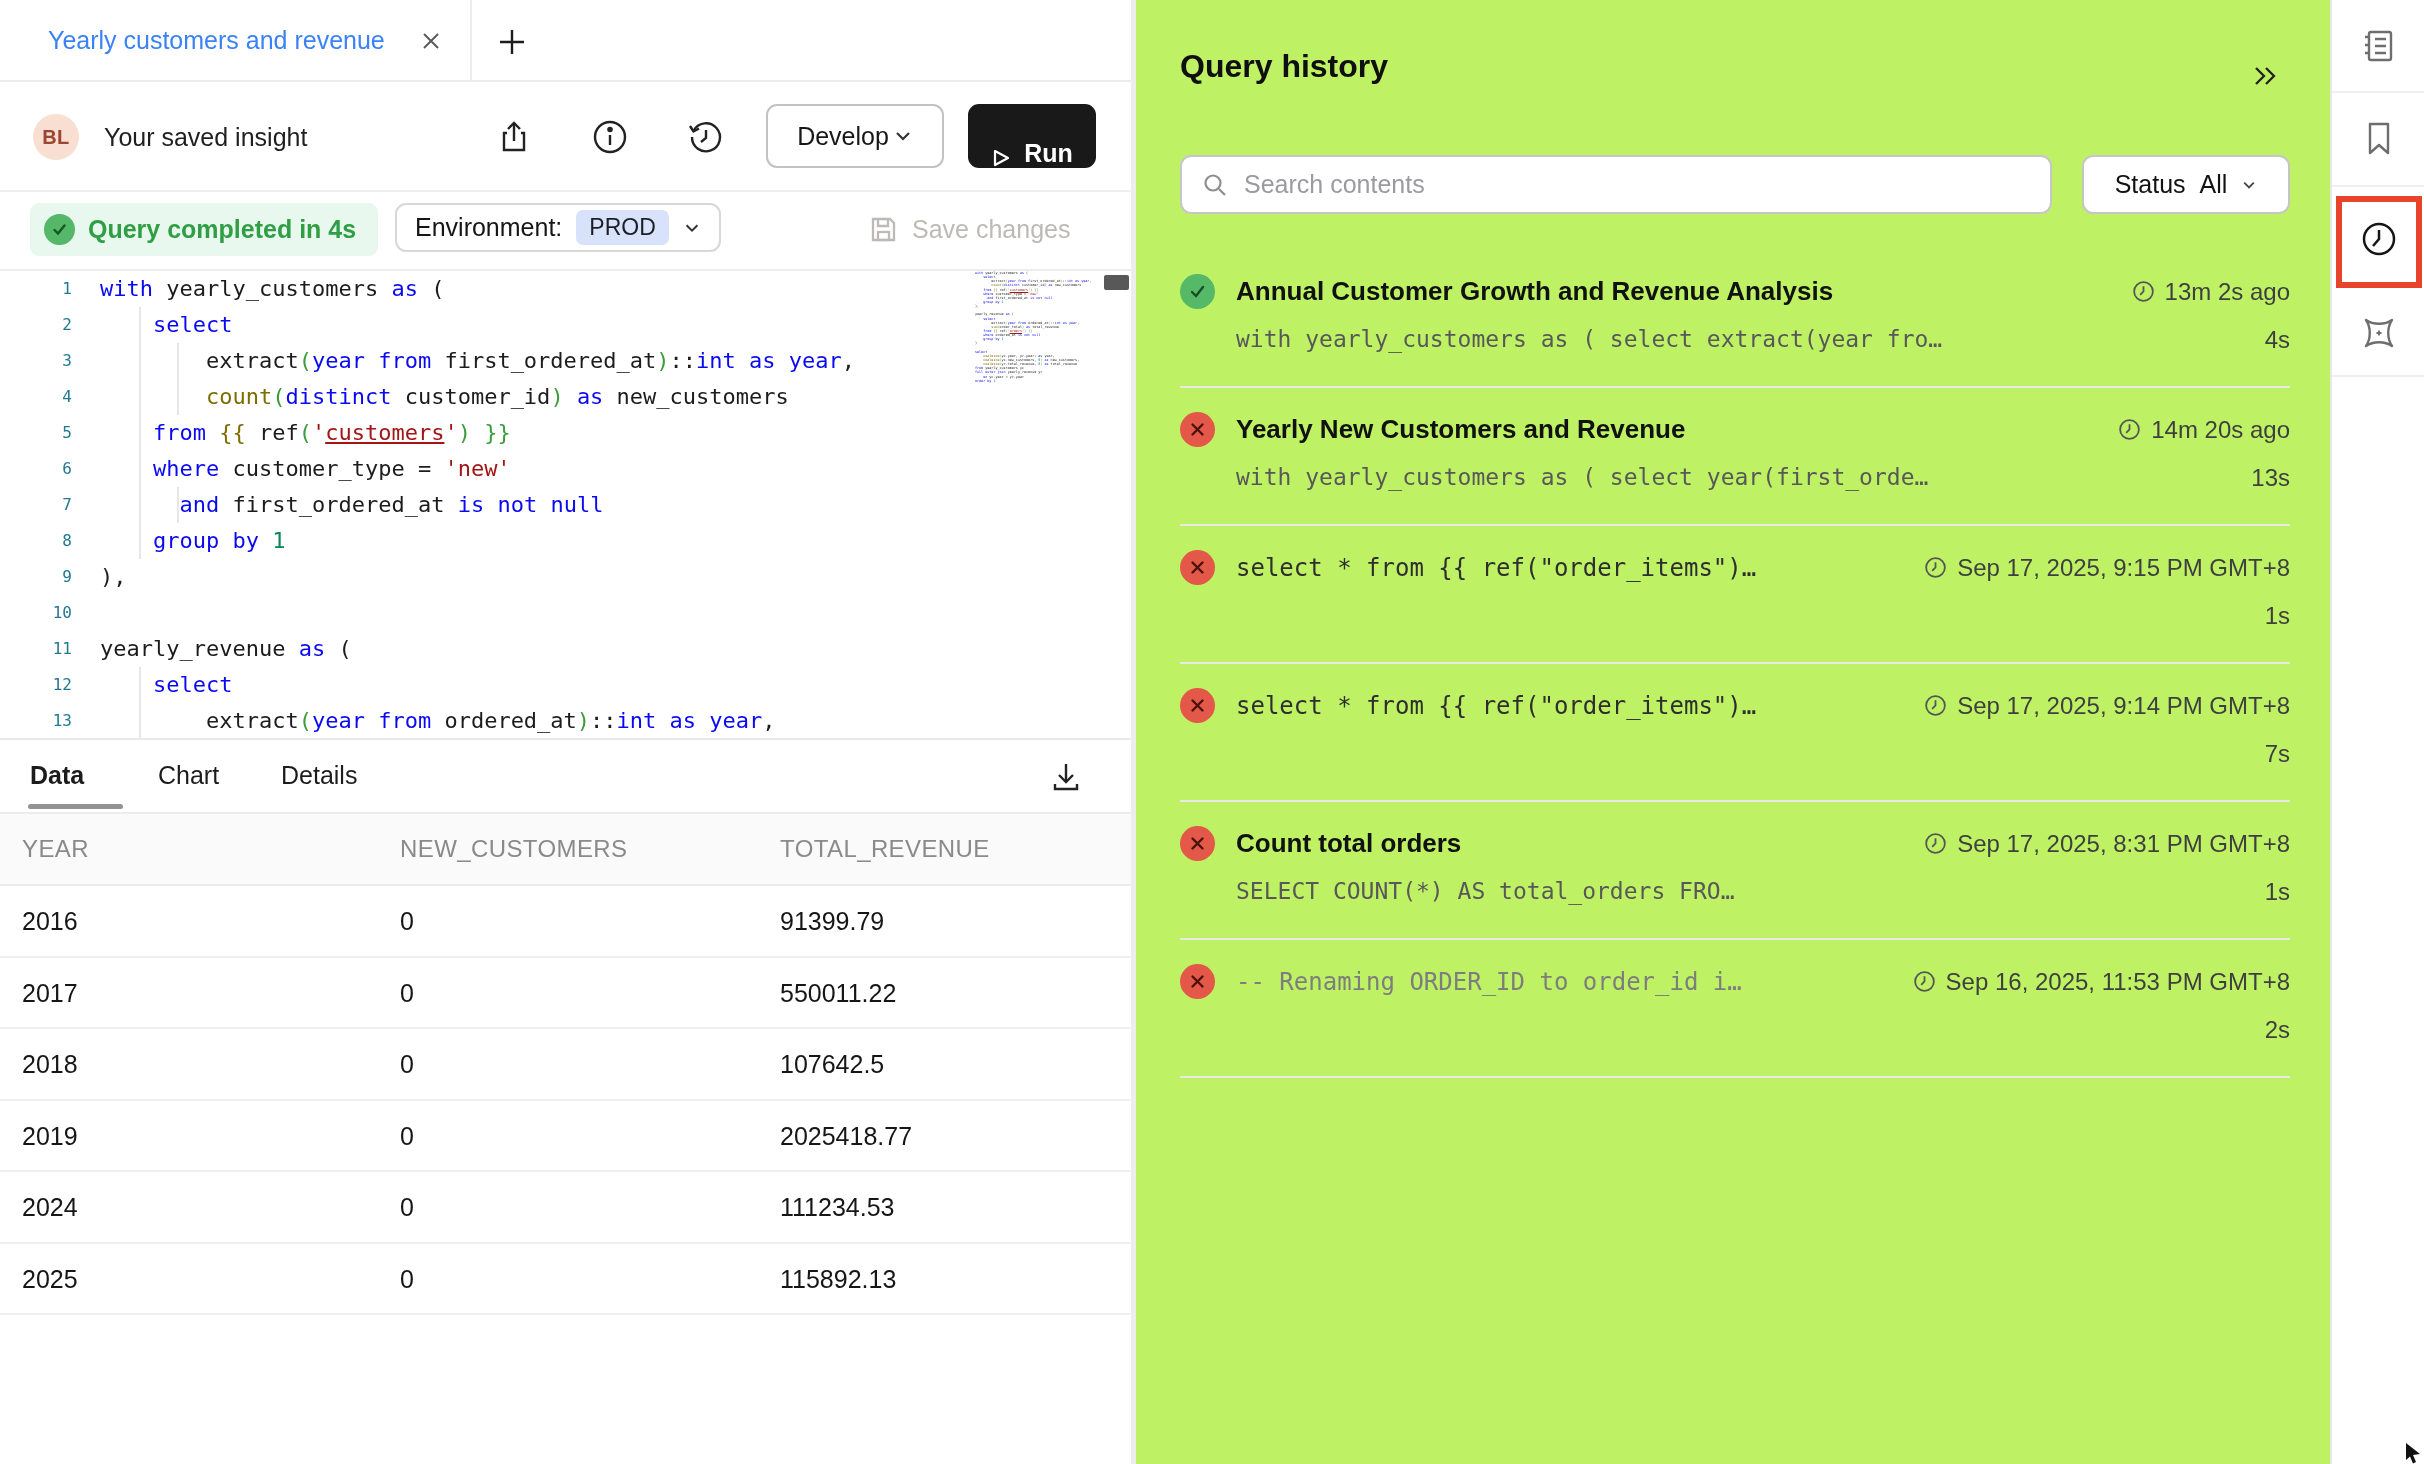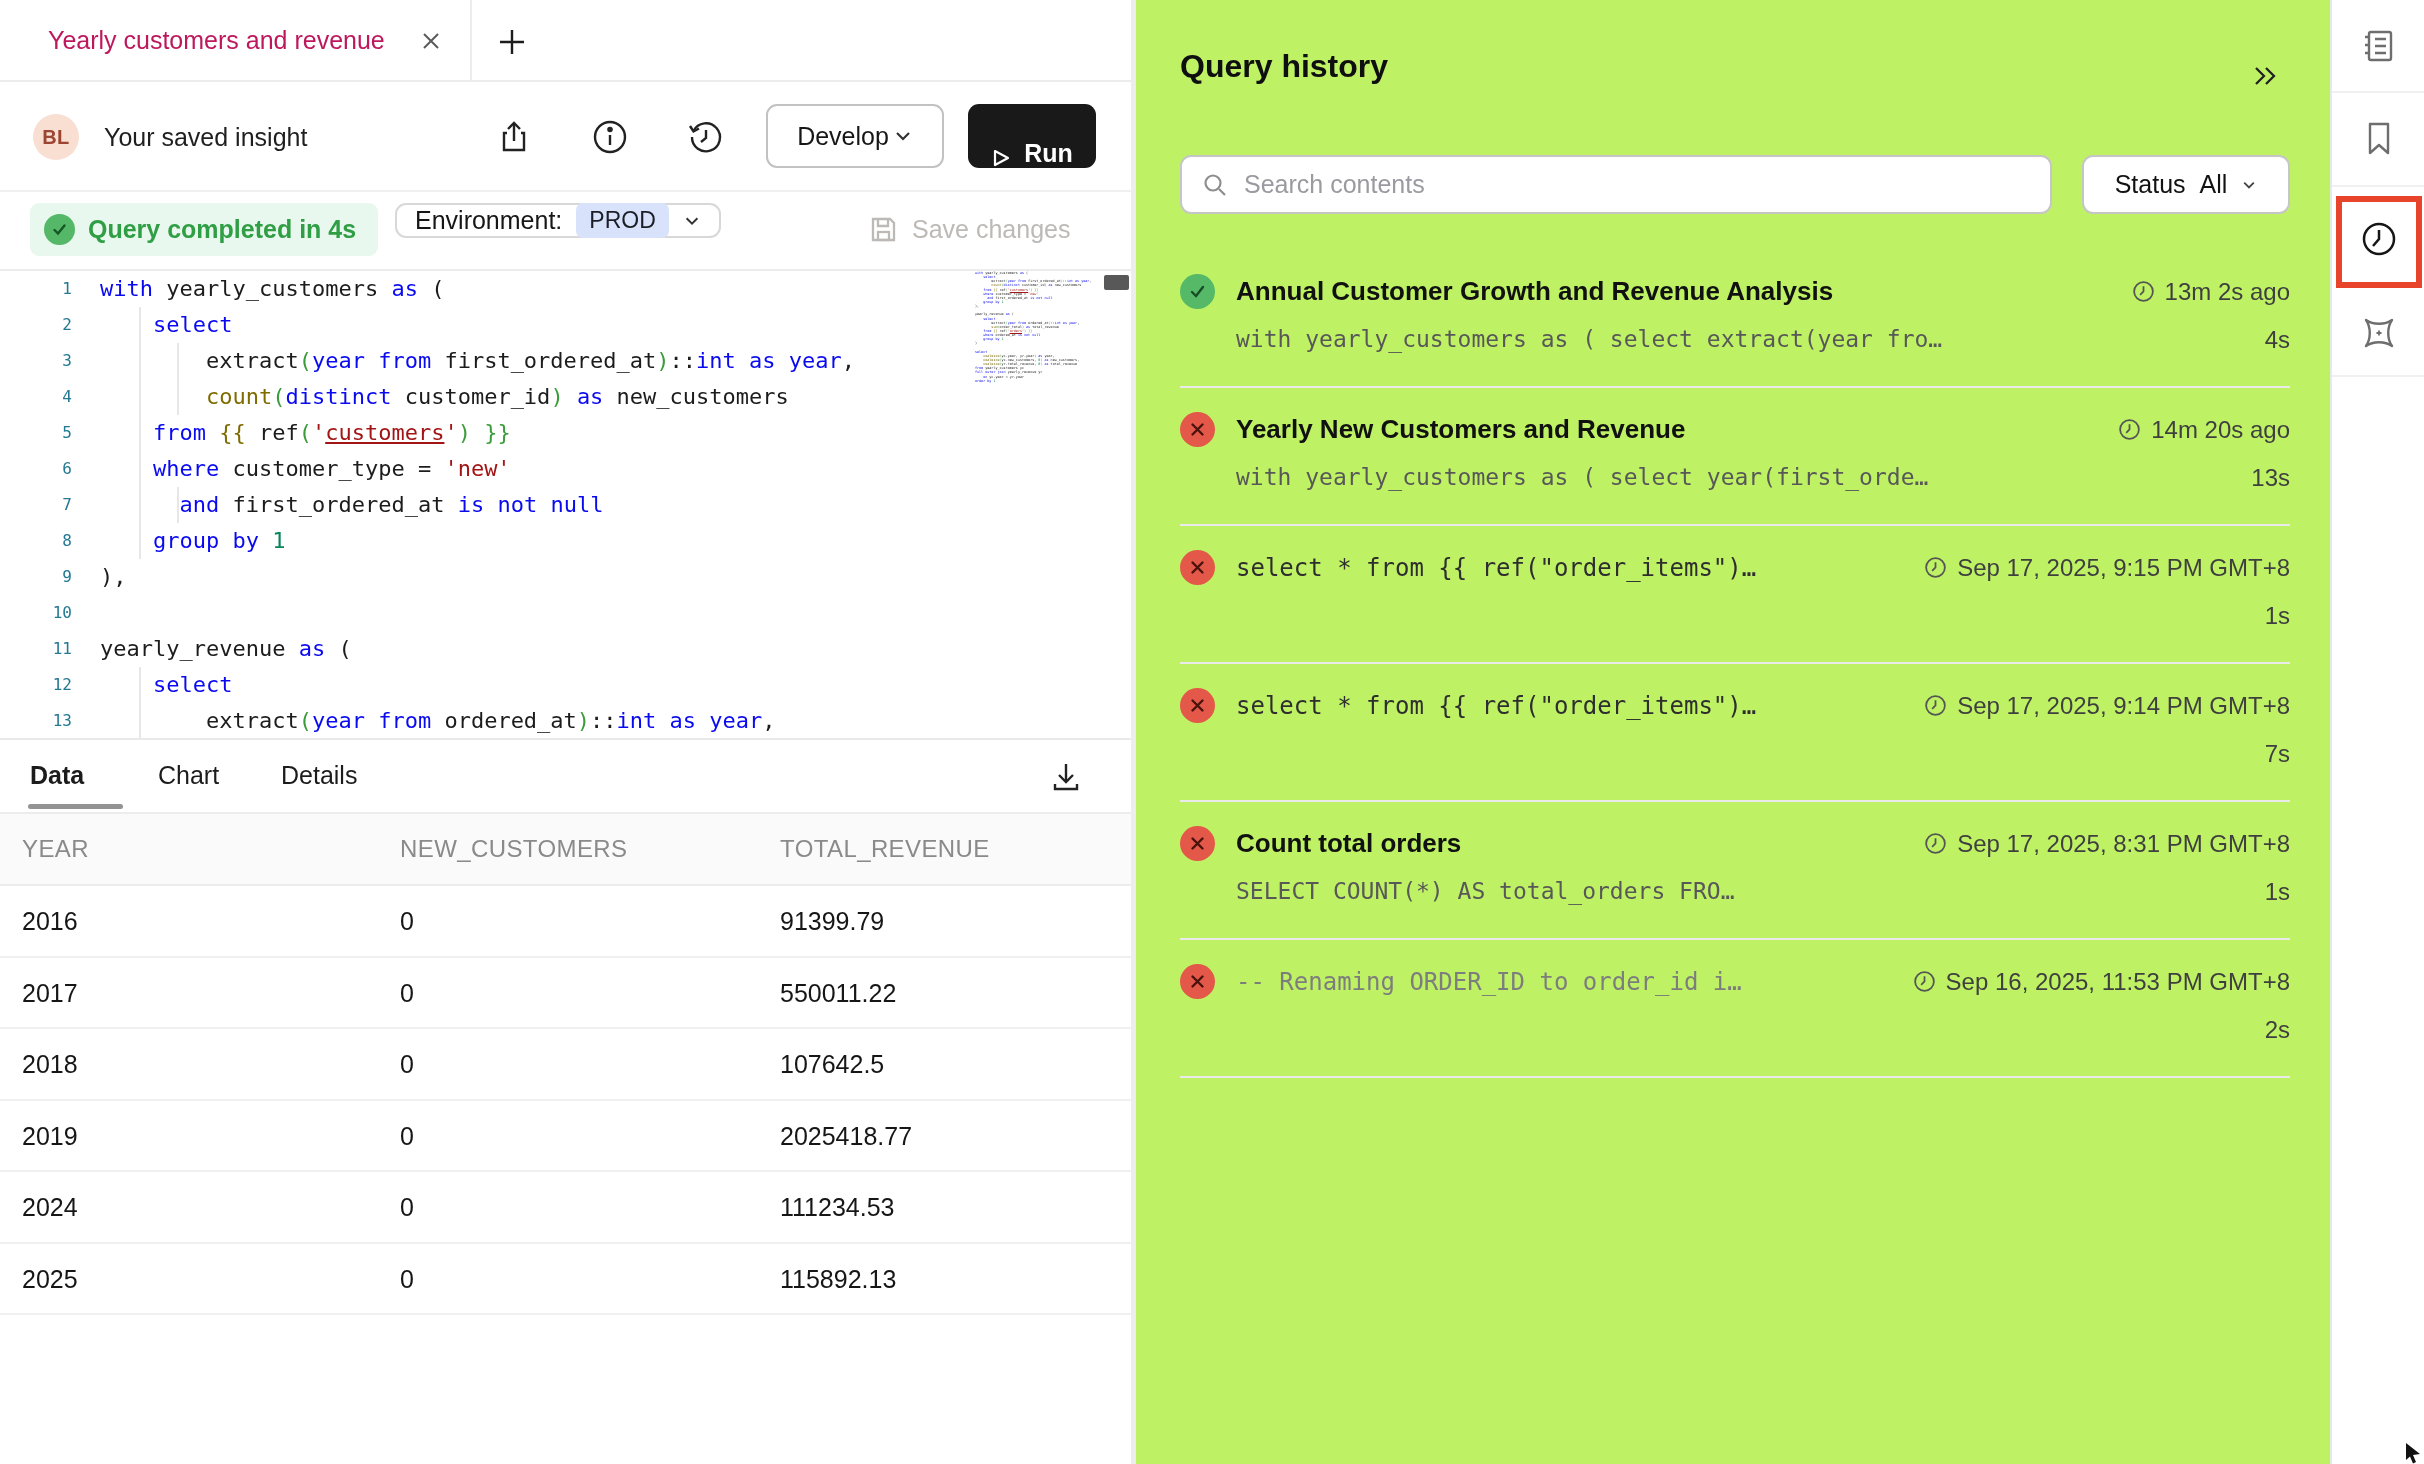--- a/index.html
+++ b/index.html
@@ -6,21 +6,21 @@
   html,body { width:2424px; height:1464px; background:#fff; overflow:hidden;
     font-family:"Liberation Sans", sans-serif; color:#1c1c1c; }
 
   
   #left-panel { position:absolute; left:0; top:0; width:1131px; height:1464px; background:#fff; }
   #divider-v { position:absolute; left:1131px; top:0; width:5px; height:1464px; background:#ededed; }
 
   
   #tab-bar { position:absolute; left:0; top:0; width:1131px; height:82px; border-bottom:2px solid #ececec; }
   #tab { position:absolute; left:0; top:0; width:470px; height:82px; }
-  #tab-title { position:absolute; left:48px; top:0; line-height:80px; font-size:25px; font-weight:500; color:#be185d; }
+  #tab-title { position:absolute; left:48px; top:0; line-height:80px; font-size:25px; font-weight:500; color:#3b82f6; }
   #tab-close { position:absolute; left:414px; top:24px; width:34px; height:34px; display:flex; align-items:center; justify-content:center; cursor:default; }
   #tab-sep { position:absolute; left:470px; top:0; width:2px; height:82px; background:#ececec; }
   #new-tab { position:absolute; left:490px; top:20px; width:44px; height:44px; display:flex; align-items:center; justify-content:center; }
 
   
   #toolbar { position:absolute; left:0; top:82px; width:1131px; height:110px; border-bottom:2px solid #f0f0f0; }
   #avatar { position:absolute; left:33px; top:32px; width:46px; height:46px; border-radius:50%; background:#f8dfd2;
             color:#9c4532; font-size:20px; font-weight:bold; display:flex; align-items:center; justify-content:center; letter-spacing:.5px;}
   #saved-insight { position:absolute; left:104px; top:0; line-height:110px; font-size:25px; color:#1f1f1f; }
   .tool-icon { position:absolute; top:35px; width:40px; height:40px; display:flex; align-items:center; justify-content:center; }
@@ -28,21 +28,21 @@
   #develop-btn { position:absolute; left:766px; top:22px; width:178px; height:64px; border:2px solid #c2c2c2; border-radius:11px;
                  background:#fff; display:flex; align-items:center; justify-content:center; gap:4px; font-size:25px; color:#161616; }
   #run-btn { position:absolute; left:968px; top:22px; width:128px; height:64px; background:#191919; border-radius:11px;
              display:flex; align-items:flex-end; justify-content:center; gap:13px; color:#fff; font-size:25px; font-weight:600; }
 
   
   #status-row { position:absolute; left:0; top:192px; width:1131px; height:77px; }
   #query-status-pill { position:absolute; left:30px; top:11px; height:53px; background:#e9f8ee; border-radius:9px;
       display:flex; align-items:center; gap:13px; padding:0 22px 0 14px; font-size:25px; font-weight:600; color:#2f9e44; }
   .check-circle { width:31px; height:31px; border-radius:50%; background:#55b768; display:flex; align-items:center; justify-content:center; }
-  #env-select { position:absolute; left:395px; top:11px; height:35px; border:2px solid #d8d8d8; border-radius:11px; background:#fff;
+  #env-select { position:absolute; left:395px; top:11px; height:49px; border:2px solid #d8d8d8; border-radius:11px; background:#fff;
       display:flex; align-items:center; gap:14px; padding:0 18px; font-size:25px; color:#161616; }
   #env-pill { background:#d8e3fb; border-radius:7px; padding:4px 13px; font-size:23px; color:#1b1e26; }
   #save-changes { position:absolute; left:868px; top:11px; height:53px; display:flex; align-items:center; gap:13px;
       font-size:25px; color:#bdb9b6; }
 
   
   #editor { position:absolute; left:0; top:269px; width:1131px; height:471px; border-top:2px solid #ececec; border-bottom:2px solid #e9e9e9; overflow:hidden; background:#fff; }
   #editor-gutter { position:absolute; left:0; top:0; width:72px; }
   .ln { height:36px; line-height:36px; text-align:right; font-family:"DejaVu Sans Mono", monospace; font-size:16px; color:#237893; }
   #editor-code { position:absolute; left:100px; top:0; width:870px; overflow:hidden; }

